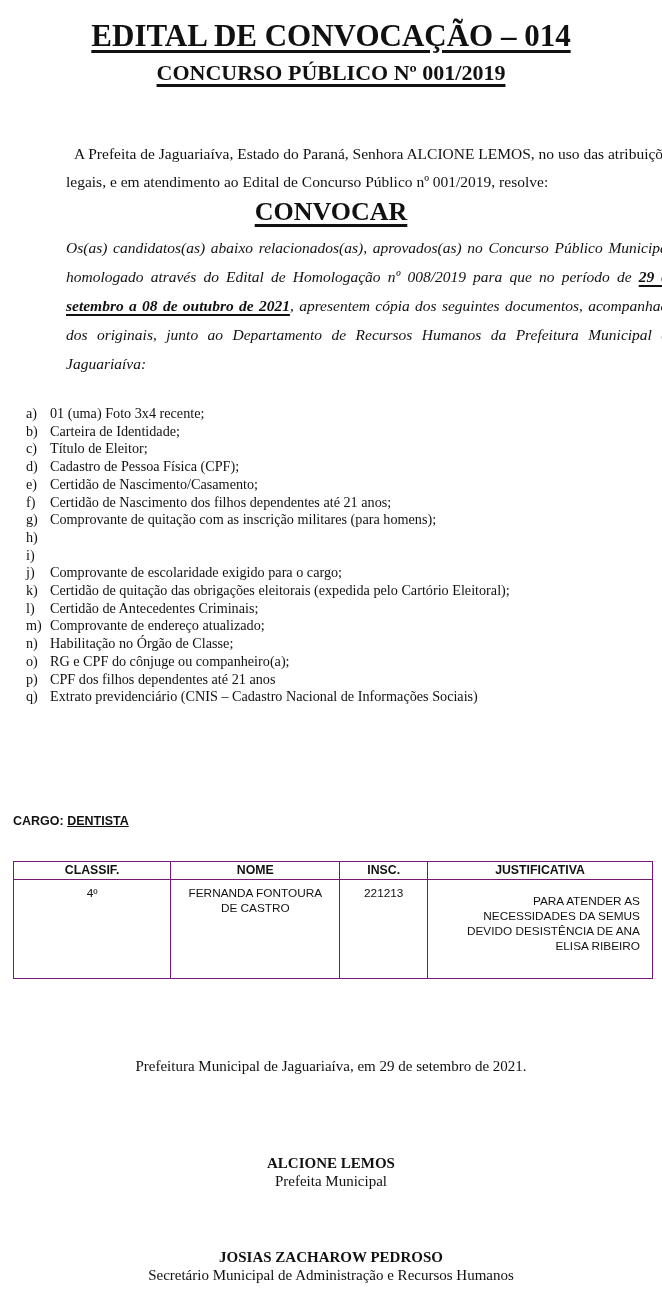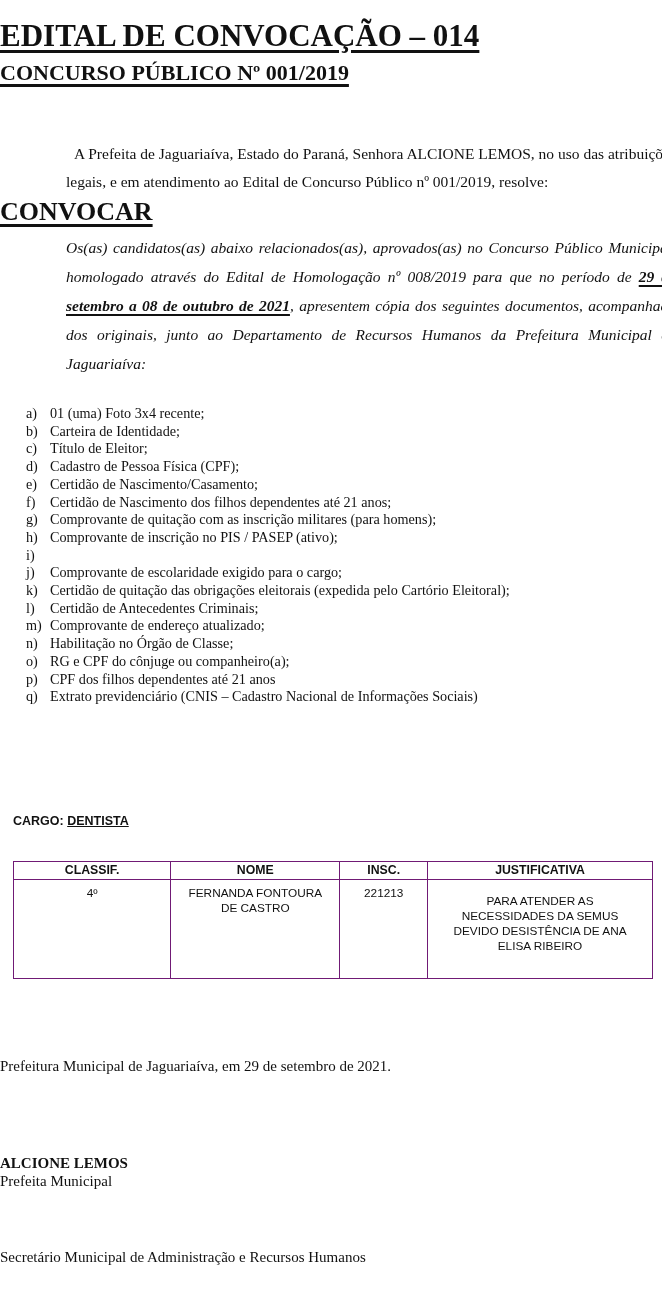--- a/index.html
+++ b/index.html
@@ -1,21 +1,21 @@
 <!DOCTYPE html>
 <html><head>
 <meta charset="utf-8">
 <style>
   html, body { margin: 0; padding: 0; background: #ffffff; }
   body {
     width: 662px; height: 1299px; position: relative; overflow: hidden;
     font-family: "Liberation Serif", "DejaVu Serif", serif; color: #111111;
   }
   .abs { position: absolute; }
-  .center { left: 0; width: 662px; }
+  .center { left: 0; width: 662px; text-align: center; }
   .title {
     top: 18px; font-size: 31px; font-weight: bold; line-height: 36px;
   }
   .title span, .subtitle span, .convocar span {
     text-decoration: underline; text-decoration-thickness: 3px; text-underline-offset: 4px;
   }
   .subtitle { top: 60px; font-size: 22px; font-weight: bold; line-height: 26px; }
   .para {
     left: 26px; width: 610px; font-size: 15.5px; line-height: 27.5px;
     text-align: justify; text-align-last: left; margin-left: 40px;
@@ -36,21 +36,21 @@
     position: absolute; top: 861px; left: 13px; width: 640px; border-collapse: collapse;
     font-family: "Liberation Sans", "DejaVu Sans", sans-serif; font-size: 11.8px;
   }
   table.tbl th, table.tbl td {
     border: 1px solid #701a75; text-align: center; vertical-align: top; padding: 0;
   }
   table.tbl th { font-weight: bold; height: 17px; line-height: 17px; font-size: 12.3px; }
   table.tbl td { height: 99px; padding-top: 6px; line-height: 15px; box-sizing: border-box; }
   .c1 { width: 157px; } .c2 { width: 169px; } .c3 { width: 87px; } .c4 { width: 225px; }
   .cell-inner { display: inline-block; max-width: 150px; }
-  .cell-inner.wide { max-width: 200px; }
+  .cell-inner.wide { max-width: 200px; text-align: right; }
   .footer { top: 1057px; font-size: 15px; line-height: 18px; }
   .sig1 { top: 1154px; font-size: 15px; line-height: 18px; }
   .sig2 { top: 1248px; font-size: 15px; line-height: 18px; }
   .sig-name { font-weight: bold; }
 </style>
 </head>
 <body>
 
 <div class="abs center title"><span>EDITAL DE CONVOCAÇÃO – 014</span></div>
 <div class="abs center subtitle"><span>CONCURSO PÚBLICO Nº 001/2019</span></div>
@@ -85,21 +85,20 @@
   <li>
       <span class="letter">f)</span>
       <span>Certidão de Nascimento dos filhos dependentes até 21 anos;</span>
     </li>
   <li>
       <span class="letter">g)</span>
       <span>Comprovante de quitação com as inscrição militares (para homens);</span>
     </li>
   <li>
       <span class="letter">h)</span>
-      <span>Comprovante de inscrição no PIS / PASEP (ativo);</span>
     </li>
   <li>
       <span class="letter">i)</span>
     </li>
   <li>
       <span class="letter">j)</span>
       <span>Comprovante de escolaridade exigido para o cargo;</span>
     </li>
   <li>
       <span class="letter">k)</span>
@@ -153,14 +152,15 @@
 </table>
 
 <div class="abs center footer">Prefeitura Municipal de Jaguariaíva, em 29 de setembro de 2021.</div>
 
 <div class="abs center sig1">
   <div class="sig-name">ALCIONE LEMOS</div>
   <div>Prefeita Municipal</div>
 </div>
 
 <div class="abs center sig2">
+  <div class="sig-name">JOSIAS ZACHAROW PEDROSO</div>
   <div>Secretário Municipal de Administração e Recursos Humanos</div>
 </div>
 
 </body></html>

